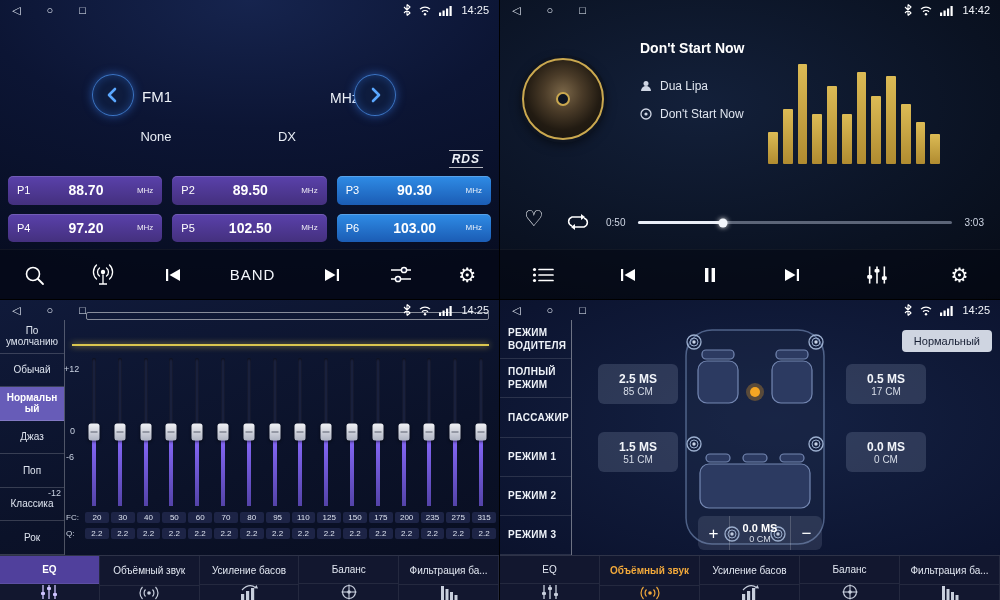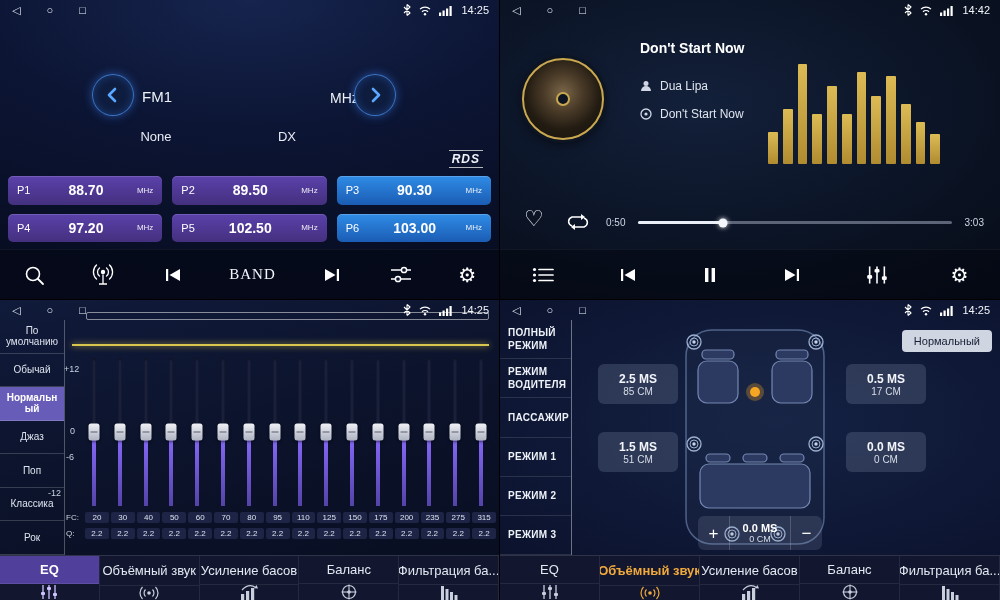--- a/index.html
+++ b/index.html
@@ -37,21 +37,21 @@
 .mode-dx{position:absolute;left:264px;width:46px;text-align:center;top:129px;font-size:13px;color:#e8edf5}
 .rds{position:absolute;right:16px;top:150px;font-style:italic;font-weight:bold;font-size:12px;letter-spacing:1px;color:#eef2f8;border-top:1px solid rgba(255,255,255,.7);border-bottom:1px solid rgba(255,255,255,.7);padding:1px 3px}
 .presets{position:absolute;left:8px;right:8px;top:176px;height:66px;display:grid;grid-template-columns:repeat(3,1fr);grid-template-rows:1fr 1fr;gap:9px 10px}
 .preset{display:flex;align-items:center;padding:0 9px;border:none;border-radius:5px;color:#fff;font-family:Liberation Sans, sans-serif}
 .p-purple{background:linear-gradient(180deg,#5a41ab 0%,#44307e 100%);box-shadow:inset 0 1px 0 rgba(255,255,255,.15)}
 .p-blue{background:linear-gradient(180deg,#2f8ce6 0%,#1b5cb4 100%);box-shadow:inset 0 1px 0 rgba(255,255,255,.2)}
 .pn{font-size:11px;min-width:18px;text-align:left}
 .pf{flex:1;text-align:center;font-size:14px;font-weight:bold}
 .pu{font-size:8px;opacity:.9}
 .toolbar{position:absolute;left:0;right:0;bottom:0;height:50px;display:flex;align-items:center;justify-content:space-around;background:rgba(4,8,18,.55);border-top:1px solid rgba(255,255,255,.05)}
-.tbtn{background:none;border:none;color:#fff;display:flex;align-items:center;justify-content:center;font-family:Liberation Serif, serif}
+.tbtn{background:none;border:none;color:#fff;display:flex;align-items:center;justify-content:center;font-family:Liberation Sans, sans-serif}
 .band-btn{font-size:15px;letter-spacing:1px;color:#f2f5fa}
 .gear{font-size:20px;line-height:1;color:#fff}
 
 
 .vinyl{position:absolute;left:22px;top:58px;width:82px;height:82px;border-radius:50%;background:radial-gradient(circle at 50% 42%,#7a6648 0%,#4a3b28 32%,#221b12 62%,#12100c 100%);border:2px solid #caa84f;box-shadow:0 0 0 3px #0d1422,0 4px 12px rgba(0,0,0,.6)}
 .vinyl::after{content:'';position:absolute;left:50%;top:50%;width:10px;height:10px;transform:translate(-50%,-50%);border-radius:50%;background:#0d1422;border:2px solid #caa84f}
 .song-title{position:absolute;left:140px;top:40px;font-size:14px;font-weight:bold;color:#fff}
 .meta-row{position:absolute;left:140px;display:flex;align-items:center;gap:8px;font-size:12px;color:#dfe5ef}
 .artist-row{top:79px}.album-row{top:107px}
 .visualizer{position:absolute;left:268px;top:64px;width:172px;height:100px;display:flex;align-items:flex-end;gap:5px}
@@ -98,21 +98,21 @@
 .adj-btn{width:32px;background:none;border:none;color:#fff;font-size:17px;font-family:inherit;line-height:1}
 .adj-btn.plus{border-right:1px solid rgba(255,255,255,.18)}
 .adj-btn.minus{border-left:1px solid rgba(255,255,255,.18)}
 .adj-val{flex:1;display:flex;flex-direction:column;align-items:center;justify-content:center}
 .adj-ms{font-size:11px;font-weight:bold}
 .adj-cm{font-size:9px;color:#d8dee9}
 
 
 .tabbar{position:absolute;left:0;right:0;bottom:0;height:45px;display:flex;background:#12172f;border-top:1px solid rgba(255,255,255,.12)}
 .tab{flex:1;display:flex;flex-direction:column;align-items:center;border-right:1px solid rgba(255,255,255,.08);color:#e3e8f2;min-width:0}
-.tab-lbl{width:100%;height:32px;display:flex;align-items:center;justify-content:center;font-size:13px;white-space:nowrap;overflow:hidden;border-bottom:1px solid rgba(255,255,255,.08)}
+.tab-lbl{width:100%;height:32px;display:flex;align-items:center;justify-content:center;font-size:10px;white-space:nowrap;overflow:hidden;border-bottom:1px solid rgba(255,255,255,.08)}
 .tab-ico{flex:1;display:flex;align-items:center;justify-content:center;color:#c8cfdd}
 .tab.act-p .tab-lbl{background:#50409c;font-weight:bold;color:#fff}
 .tab.act-p .tab-ico{color:#cfc4ff}
 .tab.act-o .tab-lbl{color:#f2a93b;font-weight:bold}
 .tab.act-o .tab-ico{color:#f2a93b}
 </style>
 </head>
 <body>
 
 <div class="stage" data-interactable="false">
@@ -641,24 +641,24 @@
               <rect x="7" y="3.5" width="2.2" height="7.5"></rect>
               <rect x="10.5" y="1" width="2.2" height="10"></rect>
             </g>
           </svg>
         <span class="clock" data-interactable="false">14:25</span>
       </div>
     </div>
 
     <div class="sr-menu" data-interactable="false">
       <div class="sr-item" data-interactable="true">
+          <span data-interactable="false">РЕЖИМ ВОДИТЕЛЯ</span>
+        </div>
+      <div class="sr-item" data-interactable="true">
           <span data-interactable="false">ПОЛНЫЙ РЕЖИМ</span>
-        </div>
-      <div class="sr-item" data-interactable="true">
-          <span data-interactable="false">РЕЖИМ ВОДИТЕЛЯ</span>
         </div>
       <div class="sr-item" data-interactable="true">
           <span data-interactable="false">ПАССАЖИР</span>
         </div>
       <div class="sr-item" data-interactable="true">
           <span data-interactable="false">РЕЖИМ 1</span>
         </div>
       <div class="sr-item" data-interactable="true">
           <span data-interactable="false">РЕЖИМ 2</span>
         </div>

